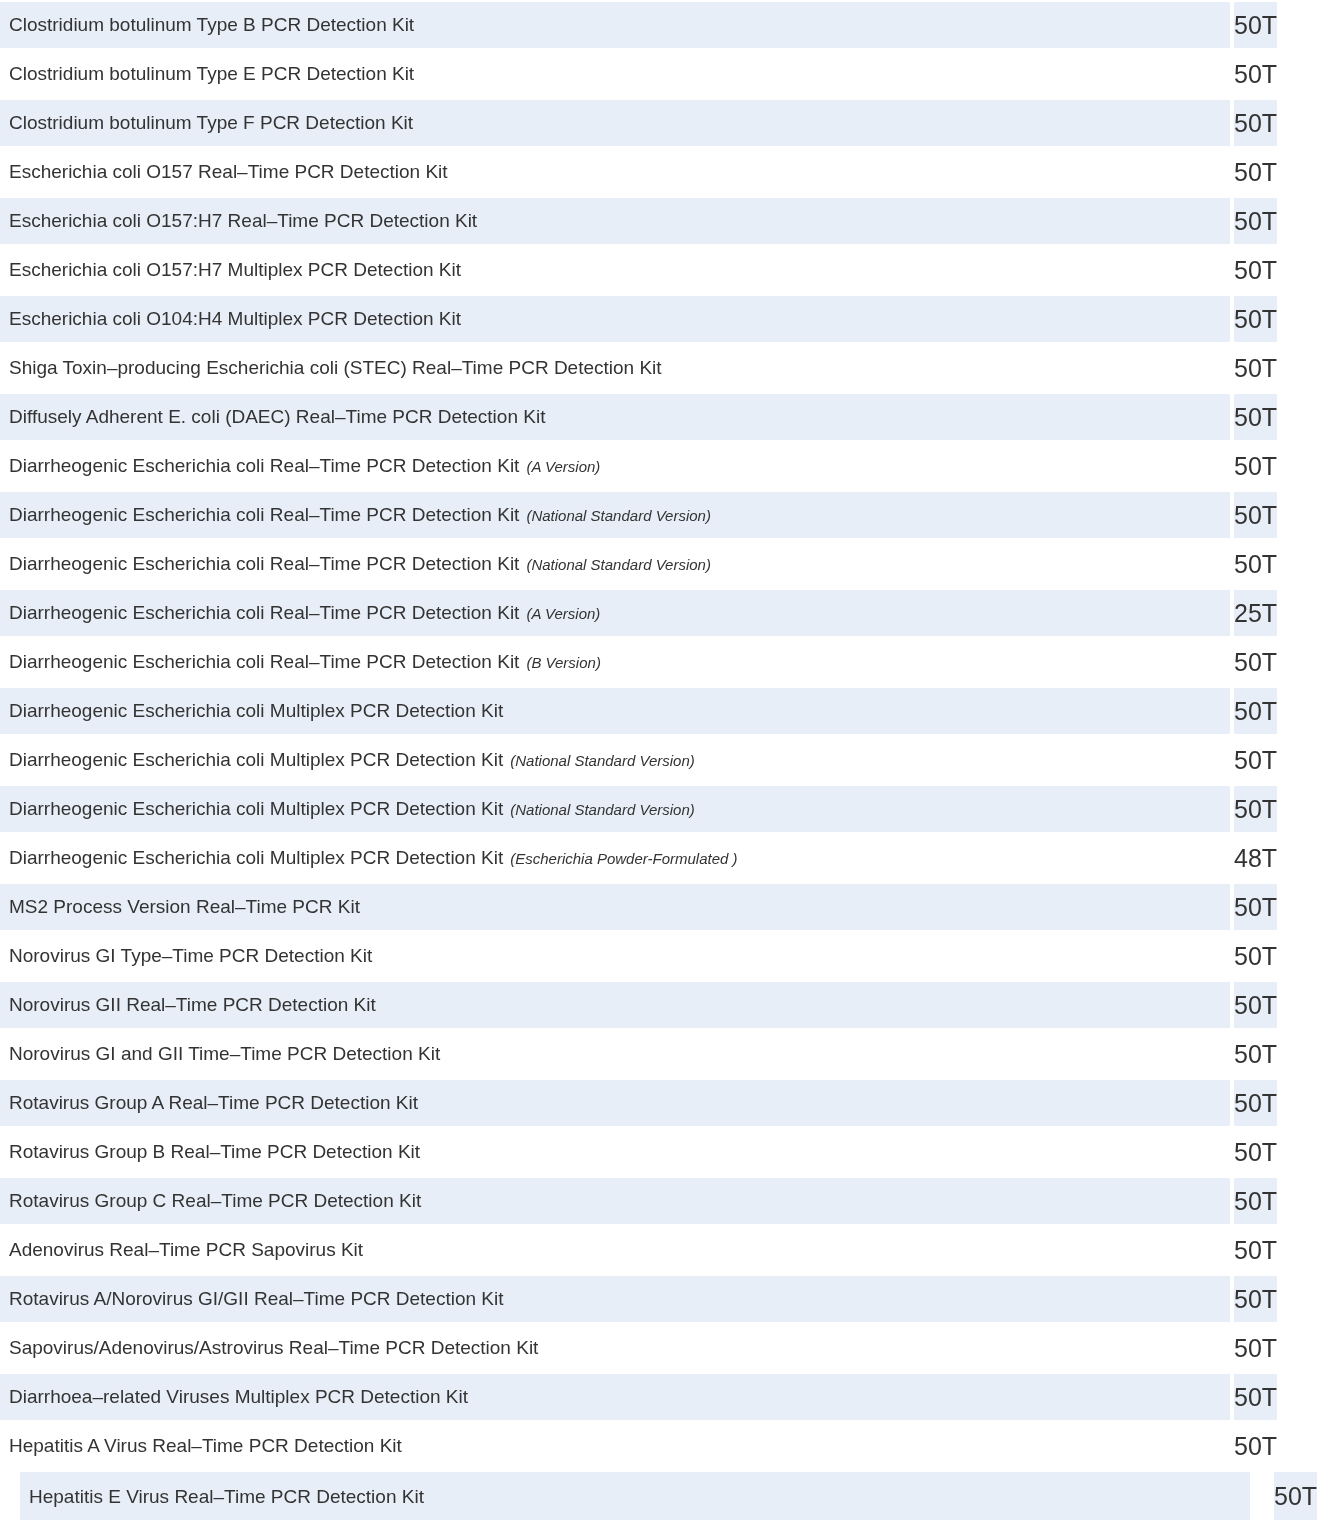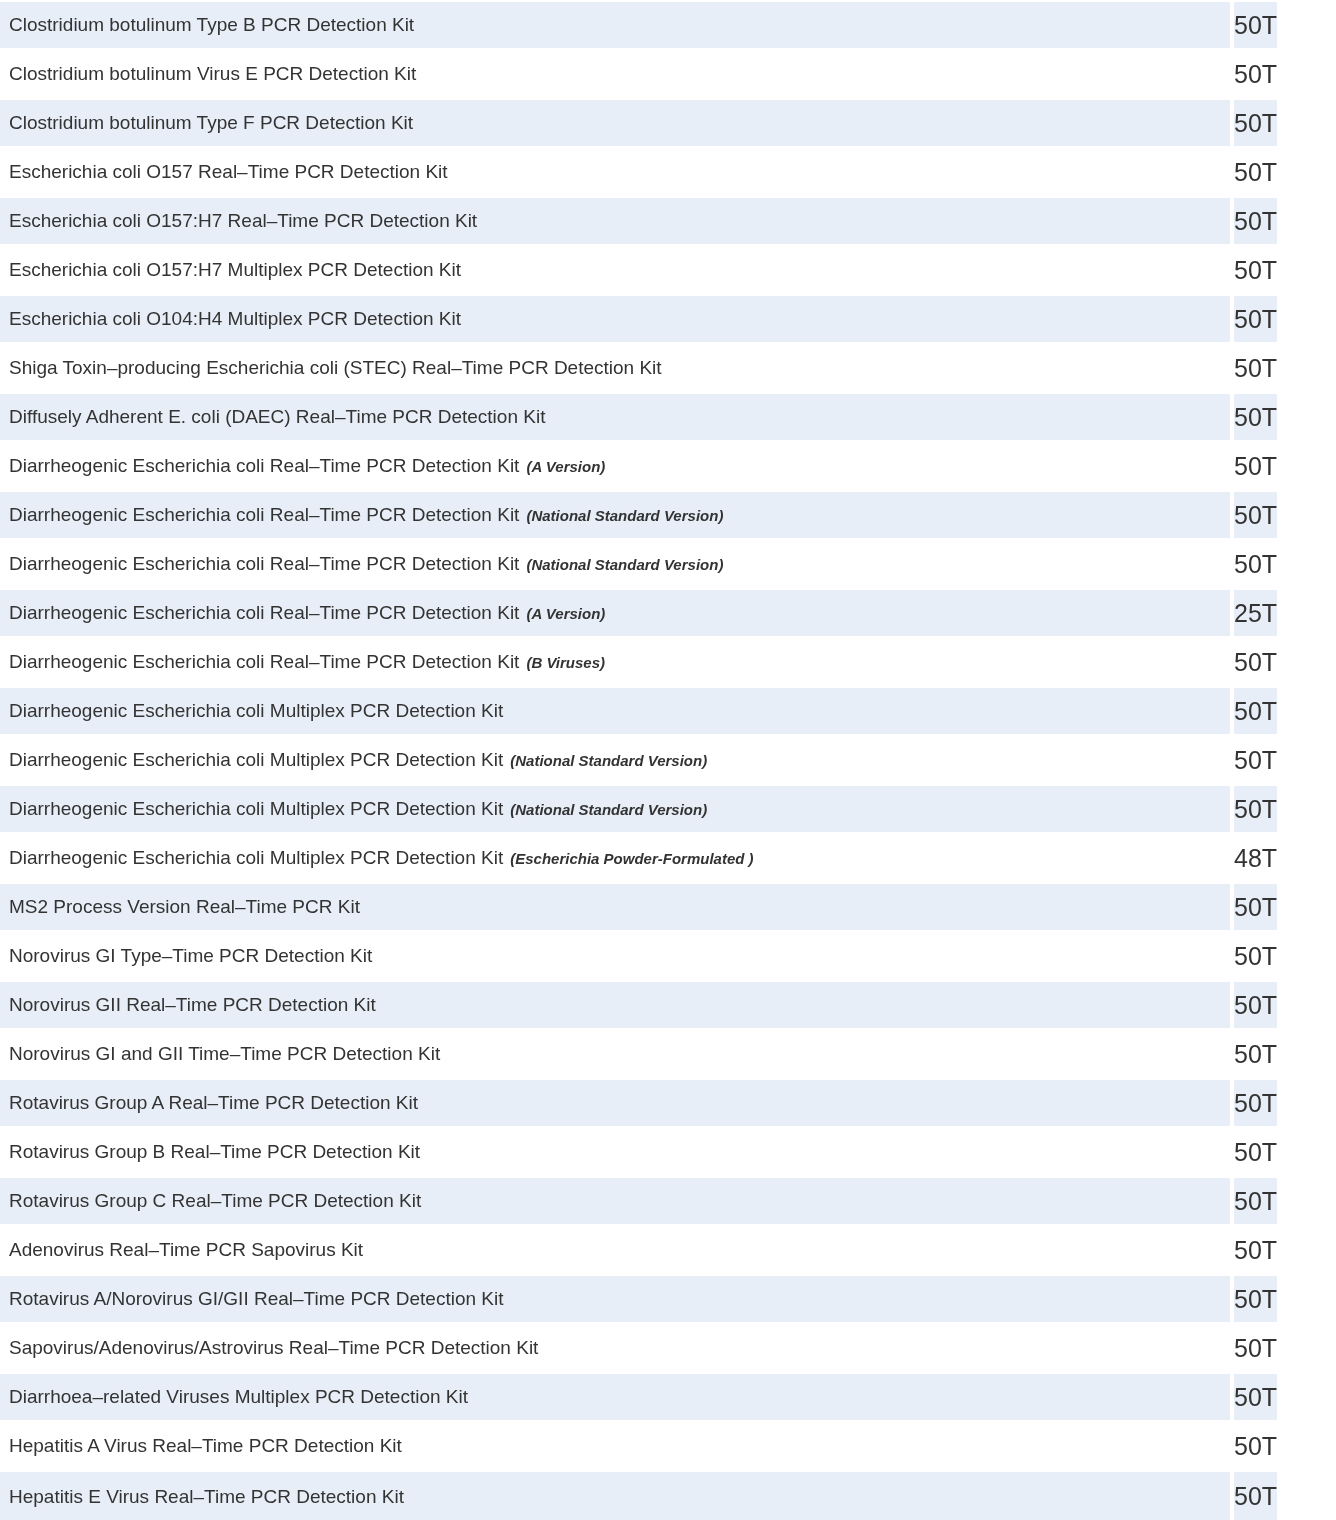--- a/index.html
+++ b/index.html
@@ -25,21 +25,21 @@
     display: flex;
     flex-direction: column;
     gap: 3px;
   }
   .row {
     display: flex;
     gap: 4px;
     height: 46px;
     flex: none;
   }
-  .row:last-child .cell { height: 49px; }
+  .row:last-child .cell { height: 49px; margin-left: 20px; }
   .cell {
     background: var(--row-bg);
     display: flex;
     align-items: center;
     height: 46px;
   }
   .row.alt .cell { background: var(--row-alt-bg); }
   .name-cell {
     width: 1230px;
     flex: none;
@@ -48,39 +48,39 @@
     white-space: nowrap;
     overflow: hidden;
   }
   .size-cell {
     flex: 1;
     justify-content: center;
     font-size: 25px;
   }
   .kit-variant {
     font-style: italic;
-    font-weight: bold;
+    font-weight: normal;
     font-size: 15px;
     margin-left: 7px;
   }
   .kit-variant:empty { display: none; }
 </style>
 </head>
 <body>
 
 <div id="kit-table">
     <div class="row alt">
     <div class="cell name-cell">
         <span class="kit-name">Clostridium botulinum Type B PCR Detection Kit</span>
       </div>
     <div class="cell size-cell">50T</div>
   </div>
     <div class="row">
     <div class="cell name-cell">
-        <span class="kit-name">Clostridium botulinum Virus E PCR Detection Kit</span>
+        <span class="kit-name">Clostridium botulinum Type E PCR Detection Kit</span>
       </div>
     <div class="cell size-cell">50T</div>
   </div>
     <div class="row alt">
     <div class="cell name-cell">
         <span class="kit-name">Clostridium botulinum Type F PCR Detection Kit</span>
       </div>
     <div class="cell size-cell">50T</div>
   </div>
     <div class="row">
@@ -143,21 +143,21 @@
     <div class="row alt">
     <div class="cell name-cell">
         <span class="kit-name">Diarrheogenic Escherichia coli Real–Time PCR Detection Kit</span>
         <span class="kit-variant">(A Version)</span>
       </div>
     <div class="cell size-cell">25T</div>
   </div>
     <div class="row">
     <div class="cell name-cell">
         <span class="kit-name">Diarrheogenic Escherichia coli Real–Time PCR Detection Kit</span>
-        <span class="kit-variant">(B Viruses)</span>
+        <span class="kit-variant">(B Version)</span>
       </div>
     <div class="cell size-cell">50T</div>
   </div>
     <div class="row alt">
     <div class="cell name-cell">
         <span class="kit-name">Diarrheogenic Escherichia coli Multiplex PCR Detection Kit</span>
       </div>
     <div class="cell size-cell">50T</div>
   </div>
     <div class="row">

